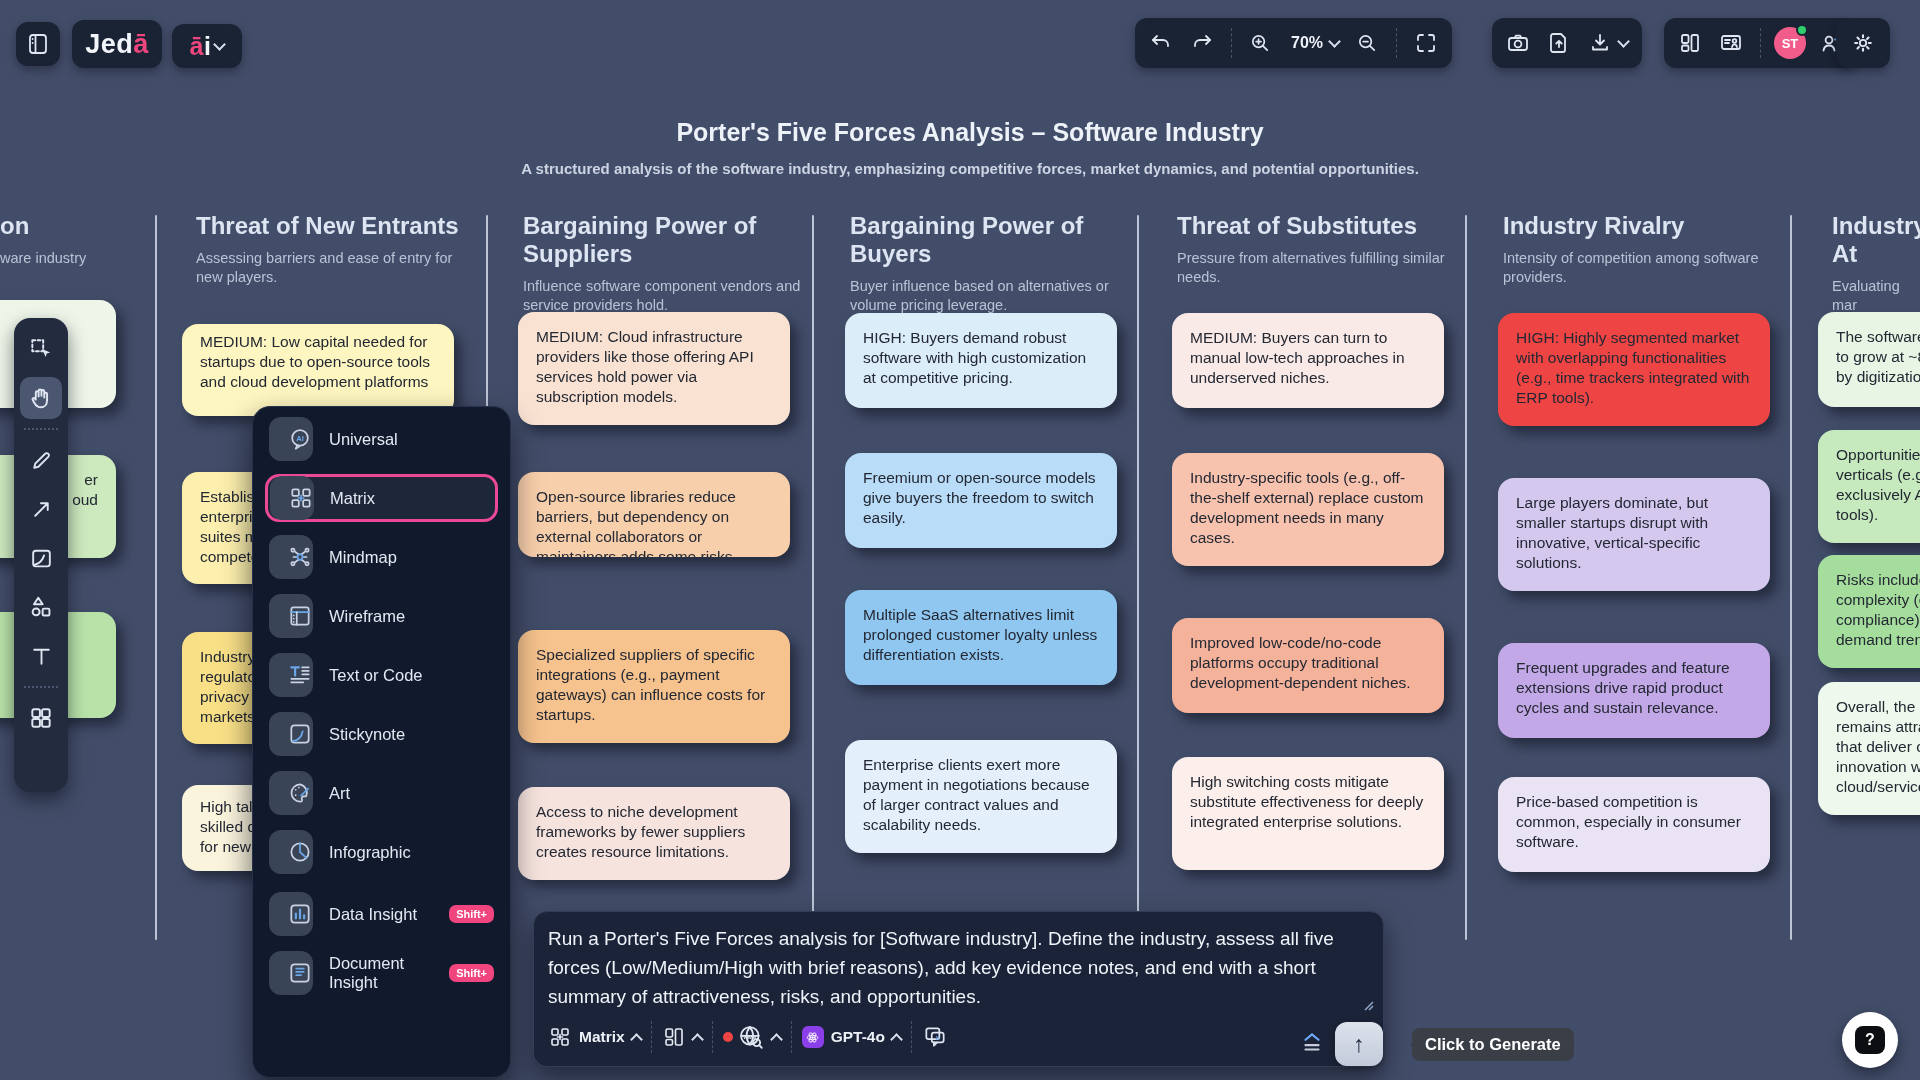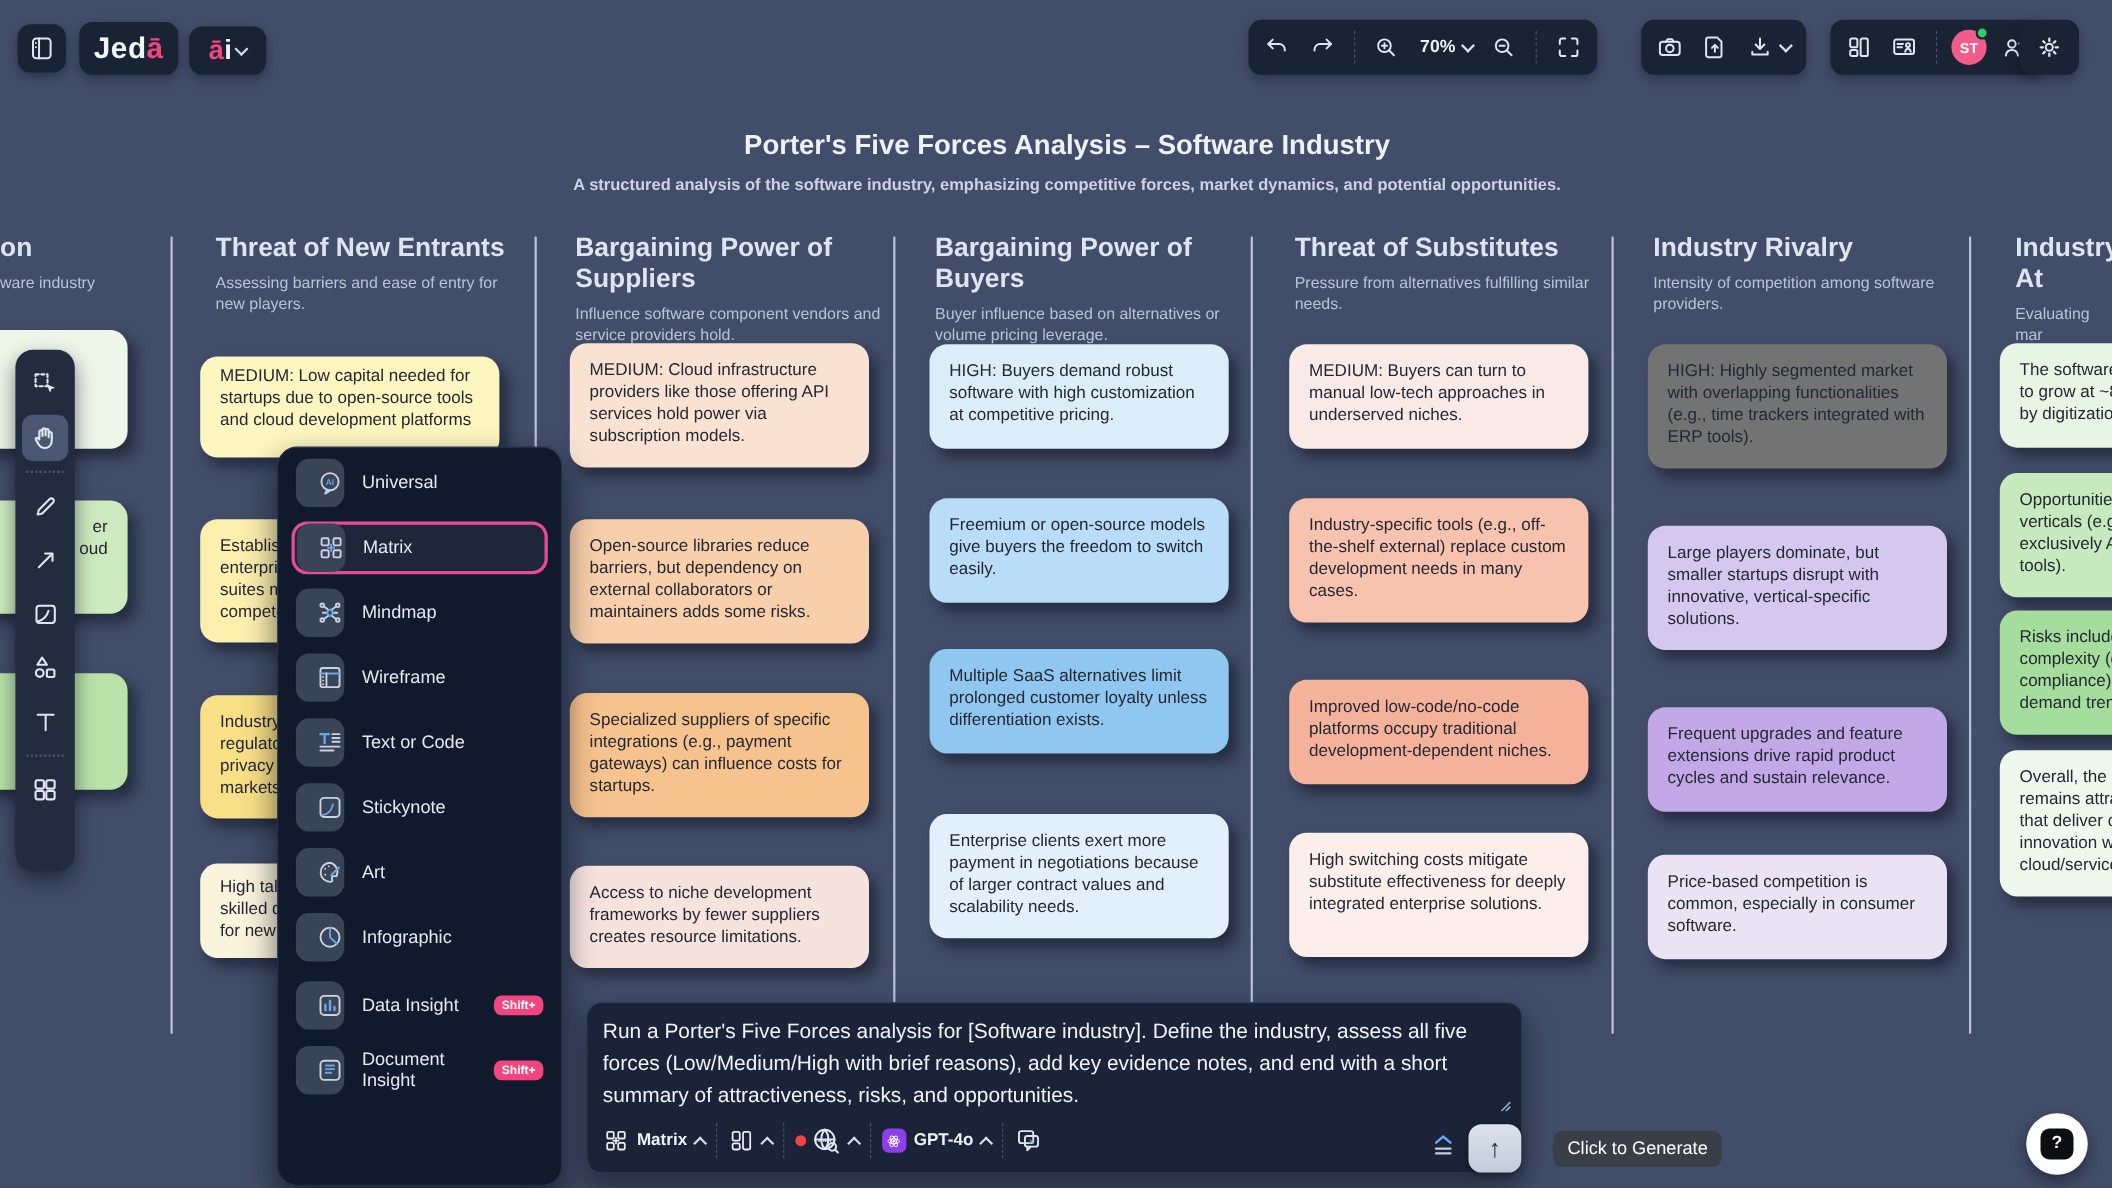--- a/index.html
+++ b/index.html
@@ -57,21 +57,21 @@
   .resize-grip { position:absolute; right:8px; top:86px; }
   .controls { position:absolute; left:12px; right:12px; bottom:8px; height:42px; display:flex; align-items:center; }
   .chip { display:flex; align-items:center; gap:7px; padding:0 10px; cursor:pointer; }
   .chip-label { color:#eef2f8; font-size:15.5px; font-weight:bold; }
   .ctl-sep { width:1px; height:32px; border-left:1px dashed #46516d; }
   .gpt-badge { width:22px; height:22px; border-radius:6px; background:#8b3fe8; display:flex; align-items:center; justify-content:center; }
   .send-btn { position:absolute; right:0; bottom:0; width:48px; height:44px; border-radius:12px; background:linear-gradient(#dde2ec,#c3cbda); display:flex; align-items:center; justify-content:center; font-size:23px; font-weight:bold; color:#222b41; cursor:pointer; box-shadow:0 2px 6px rgba(0,0,0,.35); }
   .collapse-ic { position:absolute; right:58px; bottom:6px; cursor:pointer; }
 
   
-  .tooltip { left:1412px; top:1028px; background:#3a3e46; color:#fff; font-size:16.5px; font-weight:normal; border-radius:8px; padding:7px 13px; z-index:30; }
+  .tooltip { left:1412px; top:1028px; background:#3a3e46; color:#fff; font-size:16.5px; font-weight:bold; border-radius:8px; padding:7px 13px; z-index:30; }
   .tooltip:before { content:""; position:absolute; left:-8px; top:11px; border:6px solid transparent; border-right:8px solid #3a3e46; }
   .help-btn { left:1842px; top:1012px; width:56px; height:56px; border-radius:50%; background:#fff; z-index:30; display:flex; align-items:center; justify-content:center; cursor:pointer; box-shadow:0 6px 14px rgba(4,8,18,.45); }
   .help-bubble { width:30px; height:28px; background:#0c0e12; border-radius:8px; color:#fff; font-size:16px; font-weight:bold; display:flex; align-items:center; justify-content:center; }
 </style>
 </head>
 <body>
 
 <div class="abs top-btn" style="left:16px;top:22px;width:44px;height:44px">
   <span>
       <svg class="ic" width="24" height="24" viewBox="0 0 24 24">
@@ -246,35 +246,35 @@
 compete</div>
 <div class="note" style="left: 182px; top: 632px; height: 112px; background-color: rgb(249, 224, 135);">Industry
 regulato
 privacy
 markets</div>
 <div class="note" style="left: 182px; top: 785px; height: 86px; padding-top: 12px; background-color: rgb(251, 244, 221);">High tal
 skilled d
 for new</div>
 
 <div class="note" style="left: 518px; top: 312px; height: 113px; background-color: rgb(249, 226, 210);">MEDIUM: Cloud infrastructure providers like those offering API services hold power via subscription models.</div>
-<div class="note" style="left: 518px; top: 472px; height: 113px; background-color: rgb(248, 207, 171);">Open-source libraries reduce barriers, but dependency on external collaborators or maintainers adds some risks.</div>
+<div class="note" style="left: 518px; top: 472px; height: 85px; background-color: rgb(248, 207, 171);">Open-source libraries reduce barriers, but dependency on external collaborators or maintainers adds some risks.</div>
 <div class="note" style="left: 518px; top: 630px; height: 113px; background-color: rgb(246, 194, 141);">Specialized suppliers of specific integrations (e.g., payment gateways) can influence costs for startups.</div>
 <div class="note" style="left: 518px; top: 787px; height: 93px; background-color: rgb(246, 227, 222);">Access to niche development frameworks by fewer suppliers creates resource limitations.</div>
 
 <div class="note" style="left: 845px; top: 313px; height: 95px; background-color: rgb(220, 237, 250);">HIGH: Buyers demand robust software with high customization at competitive pricing.</div>
 <div class="note" style="left: 845px; top: 453px; height: 95px; background-color: rgb(185, 220, 248);">Freemium or open-source models give buyers the freedom to switch easily.</div>
 <div class="note" style="left: 845px; top: 590px; height: 95px; background-color: rgb(143, 199, 241);">Multiple SaaS alternatives limit prolonged customer loyalty unless differentiation exists.</div>
 <div class="note" style="left: 845px; top: 740px; height: 113px; background-color: rgb(227, 240, 251);">Enterprise clients exert more payment in negotiations because of larger contract values and scalability needs.</div>
 
 <div class="note" style="left: 1172px; top: 313px; height: 95px; background-color: rgb(250, 234, 231);">MEDIUM: Buyers can turn to manual low-tech approaches in underserved niches.</div>
 <div class="note" style="left: 1172px; top: 453px; height: 113px; background-color: rgb(248, 195, 174);">Industry-specific tools (e.g., off-the-shelf external) replace custom development needs in many cases.</div>
 <div class="note" style="left: 1172px; top: 618px; height: 95px; background-color: rgb(245, 178, 155);">Improved low-code/no-code platforms occupy traditional development-dependent niches.</div>
 <div class="note" style="left: 1172px; top: 757px; height: 113px; background-color: rgb(252, 238, 234);">High switching costs mitigate substitute effectiveness for deeply integrated enterprise solutions.</div>
 
-<div class="note" style="left: 1498px; top: 313px; height: 113px; background-color: #737373;">HIGH: Highly segmented market with overlapping functionalities (e.g., time trackers integrated with ERP tools).</div>
+<div class="note" style="left: 1498px; top: 313px; height: 113px; background-color: #ef4444;">HIGH: Highly segmented market with overlapping functionalities (e.g., time trackers integrated with ERP tools).</div>
 <div class="note" style="left: 1498px; top: 478px; height: 113px; background-color: rgb(213, 200, 239);">Large players dominate, but smaller startups disrupt with innovative, vertical-specific solutions.</div>
 <div class="note" style="left: 1498px; top: 643px; height: 95px; background-color: rgb(194, 168, 230);">Frequent upgrades and feature extensions drive rapid product cycles and sustain relevance.</div>
 <div class="note" style="left: 1498px; top: 777px; height: 95px; background-color: rgb(233, 227, 244);">Price-based competition is common, especially in consumer software.</div>
 
 <div class="note" style="left: 1818px; top: 312px; height: 95px; background-color: rgb(232, 245, 228);">The software
 to grow at ~8
 by digitizatio</div>
 <div class="note" style="left: 1818px; top: 430px; height: 113px; background-color: rgb(198, 233, 189);">Opportunitie
 verticals (e.g
 exclusively A

